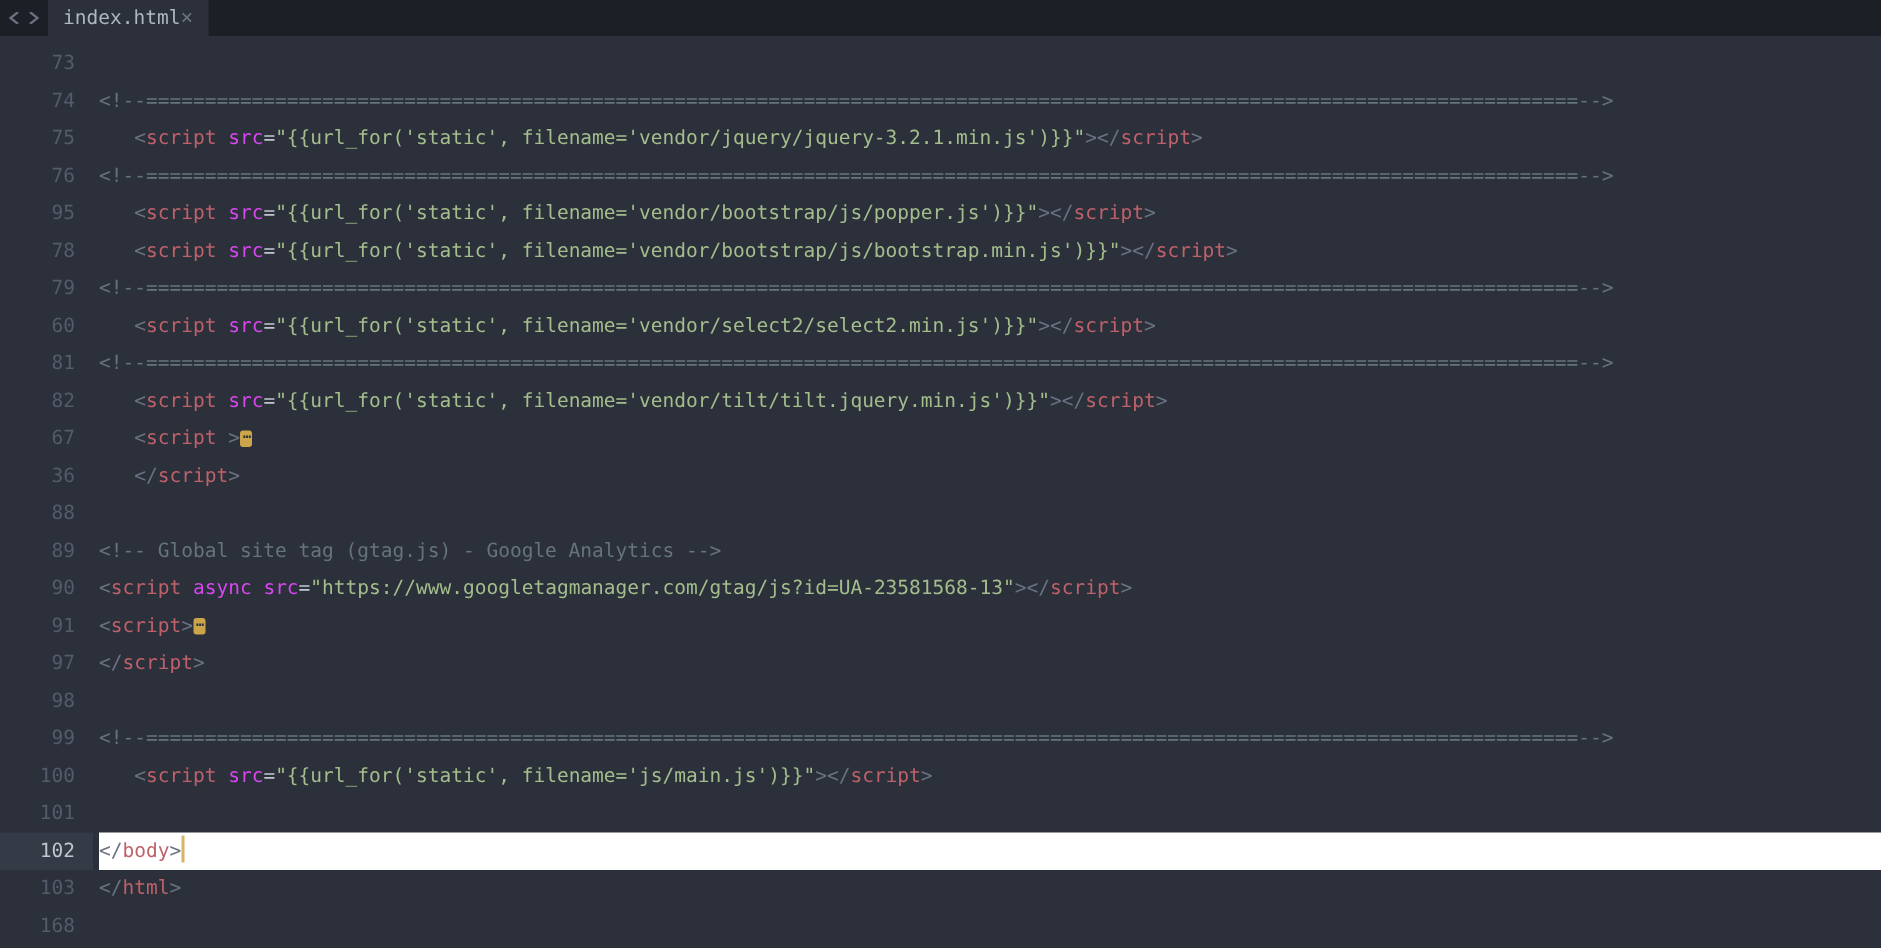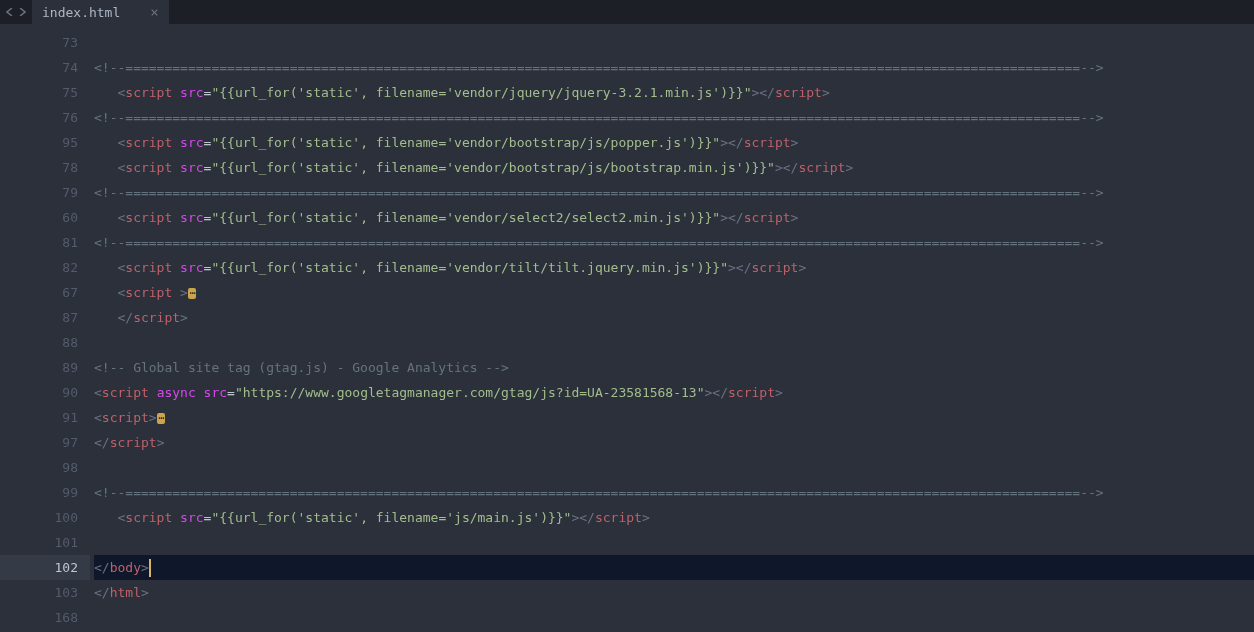--- a/index.html
+++ b/index.html
@@ -30,54 +30,52 @@
   align-items: center;
   justify-content: center;
   color: #6a7181;
 }
 .tab {
   display: flex;
   align-items: center;
   background: #2b303b;
   padding: 0 10px;
   color: #aeb6c4;
-  gap: 30px;
   position: relative;
 }
 .tab-close {
   color: #6a7181;
   font-size: 14px;
 }
 .editor {
   display: flex;
   height: calc(100% - 24px);
 }
 .gutter {
   width: 62px;
   background: #2b303b;
   text-align: right;
   padding-right: 12px;
   color: #545b6b;
   user-select: none;
   padding-top: 6px;
   line-height: 25px;
-  margin-left: 28px;
 }
 .gutter .ln { height: 25px; }
 .gutter .active { color: #c0c5ce; background: #343a46; margin-right: -12px; padding-right: 12px; margin-left: -50px; padding-left: 50px; }
 .code {
   flex: 1;
   padding-top: 6px;
   line-height: 25px;
   white-space: pre;
   padding-left: 4px;
   position: relative;
 }
 .line { height: 25px; }
-.line.active { background: #0f172a; }
+.line.active { background: #ffffff; }
 .cursor {
   display: inline-block;
   width: 2px;
   height: 18px;
   background: #d8b368;
   vertical-align: middle;
   position: relative;
   top: -1px;
 }
 .fold-marker {
@@ -128,21 +126,21 @@
       <div class="ln">74</div>
       <div class="ln">75</div>
       <div class="ln">76</div>
       <div class="ln">95</div>
       <div class="ln">78</div>
       <div class="ln">79</div>
       <div class="ln">60</div>
       <div class="ln">81</div>
       <div class="ln">82</div>
       <div class="ln">67</div>
-      <div class="ln">87</div>
+      <div class="ln">36</div>
       <div class="ln">88</div>
       <div class="ln">89</div>
       <div class="ln">90</div>
       <div class="ln">91</div>
       <div class="ln">97</div>
       <div class="ln">98</div>
       <div class="ln">99</div>
       <div class="ln">100</div>
       <div class="ln">101</div>
       <div class="ln active">102</div>

